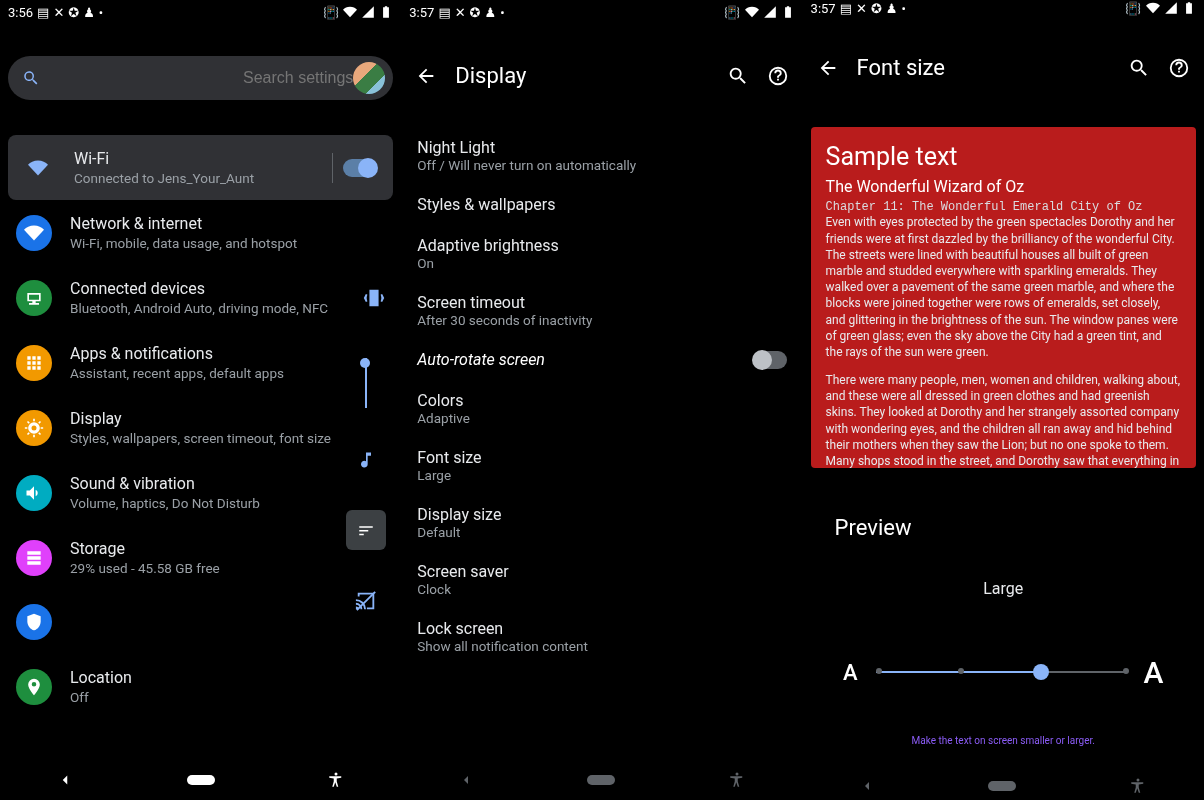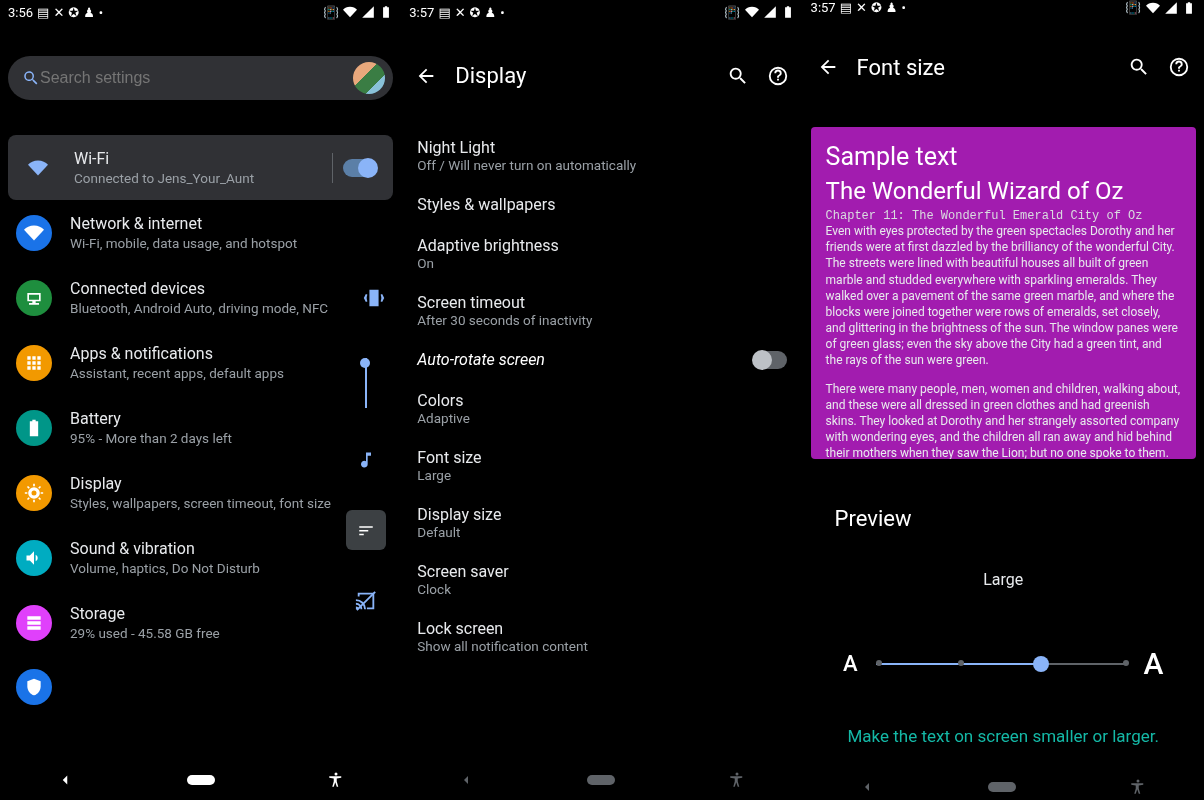--- a/index.html
+++ b/index.html
@@ -42,21 +42,21 @@
     align-items: center;
     padding: 0 8px 0 14px;
   }
   .search-bar input {
     flex: 1;
     background: transparent;
     border: none;
     outline: none;
     color: #9aa0a6;
     font-size: 16px;
-    text-align: left;
+    text-align: right;
   }
   .avatar {
     width: 32px; height: 32px; border-radius: 50%;
     background: linear-gradient(135deg,#e8a87c 40%,#3a7d44 40% 70%,#89c2d9 70%);
   }
   .list { flex:1; overflow:hidden; }
   .row {
     display:flex; align-items:center;
     padding: 14px 16px;
     gap: 18px;
@@ -105,38 +105,38 @@
   .header {
     display:flex;align-items:center;padding:12px 14px;gap:18px;
   }
   .header .title { flex:1; font-size:22px; font-weight:400; }
   .header svg { width:22px;height:22px;fill:#fff; }
   .dsetting { padding: 11px 16px; }
   .dsetting .t { font-size:16px;color:#e8eaed; }
   .dsetting .s { font-size:13.5px;color:#9aa0a6;margin-top:0; }
   .dsetting-row { display:flex;align-items:center;justify-content:space-between;padding:11px 16px;font-style:italic; }
   .sample-card {
-    margin:8px;background:#a21caf;border-radius:4px;padding:15px;
+    margin:8px;background:#b91c1c;border-radius:4px;padding:15px;
     height:485px;overflow:hidden;
   }
   .sample-card h1{font-size:25px;font-weight:400;margin-bottom:6px;}
-  .sample-card h2{font-size:24px;font-weight:400;margin-bottom:4px;}
+  .sample-card h2{font-size:16px;font-weight:400;margin-bottom:4px;}
   .sample-card h3{font-size:12px;font-weight:400;color:#dadce0;font-family:Liberation Mono, monospace;}
   .sample-card p{font-size:12px;line-height:1.35;color:#e8eaed;margin-bottom:12px;}
   .preview-h{font-size:22px;text-align:left;padding:12px 0 12px 32px;}
   .size-label{text-align:center;font-size:16px;color:#e8eaed;}
   .slider-row{display:flex;align-items:center;justify-content:center;gap:18px;padding:30px 20px 18px 20px;}
   .bigA{font-size:22px;font-weight:500;}
   .bigA.large{font-size:30px;}
   .fs-slider{position:relative;width:250px;height:4px;}
   .fs-slider .track{position:absolute;top:1px;left:0;right:0;height:2px;background:#5f6368;}
   .fs-slider .track-active{position:absolute;top:1px;left:0;width:66%;height:2px;background:#8ab4f8;}
   .fs-slider .tick{position:absolute;top:-2px;width:6px;height:6px;border-radius:50%;background:#5f6368;}
   .fs-slider .thumb{position:absolute;top:-6px;width:16px;height:16px;border-radius:50%;background:#8ab4f8;}
-  .hint{text-align:center;font-size:17px;color:#14b8a6;padding:0 12px;}
+  .hint{text-align:center;font-size:10px;color:#8b5cf6;padding:0 12px;}
 </style>
 </head>
 <body>
 
 <div class="screen">
   <div class="status-bar">
     <div class="status-left">
       <span>3:56</span>
       <span>▤</span>
       <span>✕</span>
@@ -213,31 +213,20 @@
         </div>
         <div class="row">
           <div class="icon-circ" style="background:#f29900">
             <svg viewBox="0 0 24 24">
               <path d="M4 4h4v4H4V4zm6 0h4v4h-4V4zm6 0h4v4h-4V4zM4 10h4v4H4v-4zm6 0h4v4h-4v-4zm6 0h4v4h-4v-4zM4 16h4v4H4v-4zm6 0h4v4h-4v-4zm6 0h4v4h-4v-4z"></path>
             </svg>
           </div>
           <div class="row-text">
             <div class="row-title">Apps &amp; notifications</div>
             <div class="row-sub">Assistant, recent apps, default apps</div>
-          </div>
-        </div>
-        <div class="row">
-          <div class="icon-circ" style="background:#009688">
-            <svg viewBox="0 0 24 24">
-              <path d="M7 4h3V2h4v2h3v18H7z"></path>
-            </svg>
-          </div>
-          <div class="row-text">
-            <div class="row-title">Battery</div>
-            <div class="row-sub">95% - More than 2 days left</div>
           </div>
         </div>
         <div class="row">
           <div class="icon-circ" style="background:#f29900">
             <svg viewBox="0 0 24 24">
               <path d="M12 6a6 6 0 100 12 6 6 0 000-12zm0 10a4 4 0 110-8 4 4 0 010 8zM12 1v3m0 16v3M1 12h3m16 0h3M4.2 4.2l2.1 2.1m11.4 11.4l2.1 2.1M4.2 19.8l2.1-2.1m11.4-11.4l2.1-2.1" stroke="#fff" stroke-width="2" fill="none"></path>
             </svg>
           </div>
           <div class="row-text">
             <div class="row-title">Display</div>

